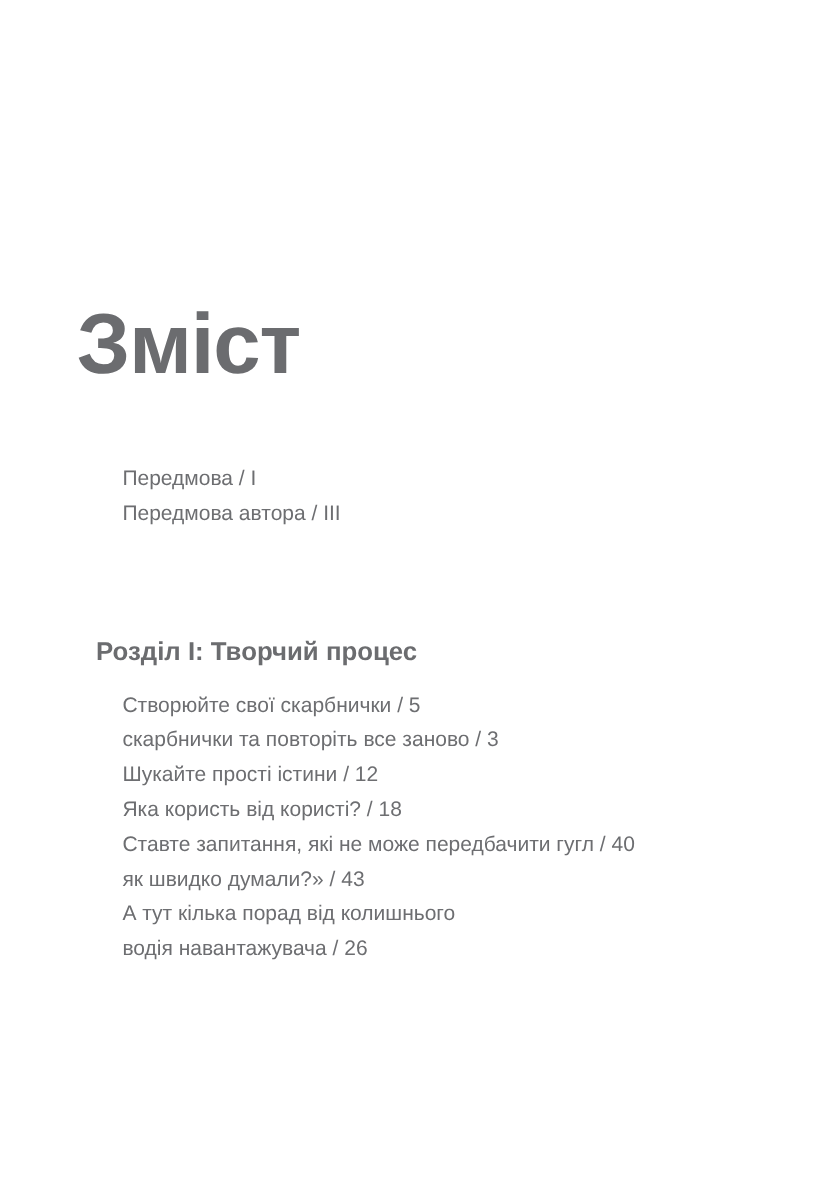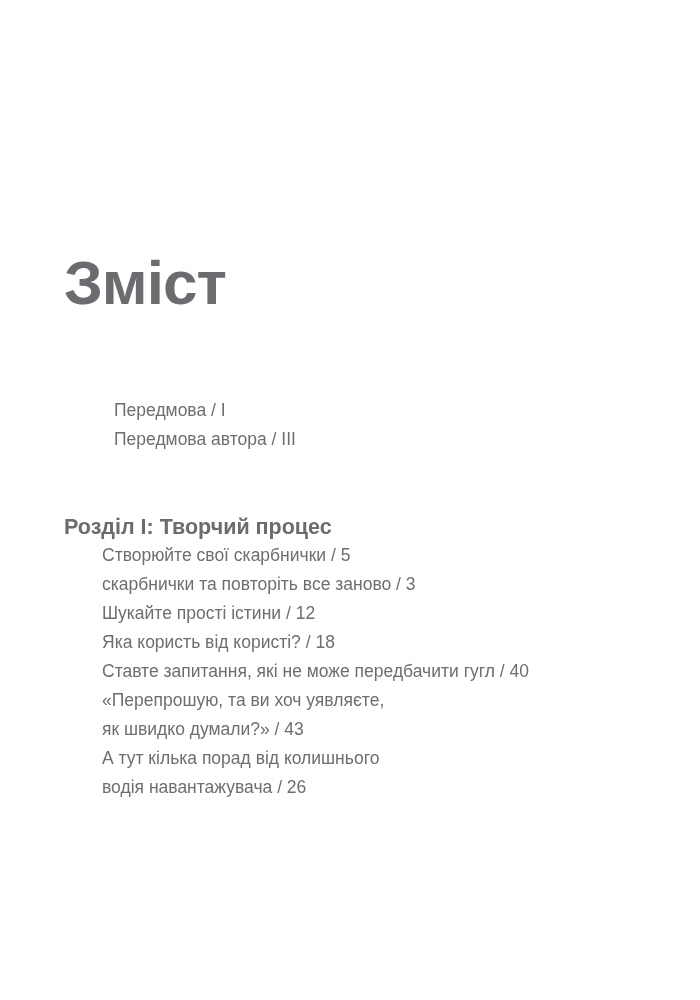--- a/index.html
+++ b/index.html
@@ -13,47 +13,47 @@
       position: relative;
       overflow: hidden;
       font-family: "Liberation Sans", "DejaVu Sans", sans-serif;
       color: #6d6e71;
     }
     .page-title {
       position: absolute;
       left: 64px;
       top: 252px;
       margin: 0;
-      font-size: 62px;
+      font-size: 71px;
       font-weight: bold;
       letter-spacing: -1px;
       color: #6b6c6f;
       line-height: 1;
     }
     .front-matter {
       position: absolute;
       left: 102px;
       top: 384px;
-      margin: 12px;
+      margin: 0;
       padding: 0;
       list-style: none;
     }
     .toc-entry {
       font-size: 17.5px;
       line-height: 29px;
       color: #6d6e71;
       white-space: nowrap;
     }
     .chapter {
       position: absolute;
       left: 64px;
       top: 513px;
     }
     .chapter-heading {
-      margin: 0;
+      margin: 16px;
       font-size: 21.5px;
       font-weight: bold;
       color: #6b6c6f;
       line-height: 28px;
     }
     .chapter-list {
       margin: 0;
       padding: 0 0 0 38px;
       list-style: none;
     }
@@ -69,18 +69,17 @@
 </ul>
 
 <section class="chapter">
   <h2 class="chapter-heading">Розділ I: Творчий процес</h2>
   <ul class="chapter-list">
     <li class="toc-entry">Створюйте свої скарбнички / 5</li>
     <li class="toc-entry">скарбнички та повторіть все заново / 3</li>
     <li class="toc-entry">Шукайте прості істини / 12</li>
     <li class="toc-entry">Яка користь від користі? / 18</li>
     <li class="toc-entry">Ставте запитання, які не може передбачити гугл / 40</li>
-    <li class="toc-entry">«Перепрошую, та ви хоч уявляєте,</li>
     <li class="toc-entry">як швидко думали?» / 43</li>
     <li class="toc-entry">А тут кілька порад від колишнього</li>
     <li class="toc-entry">водія навантажувача / 26</li>
   </ul>
 </section>
 
 </body></html>

